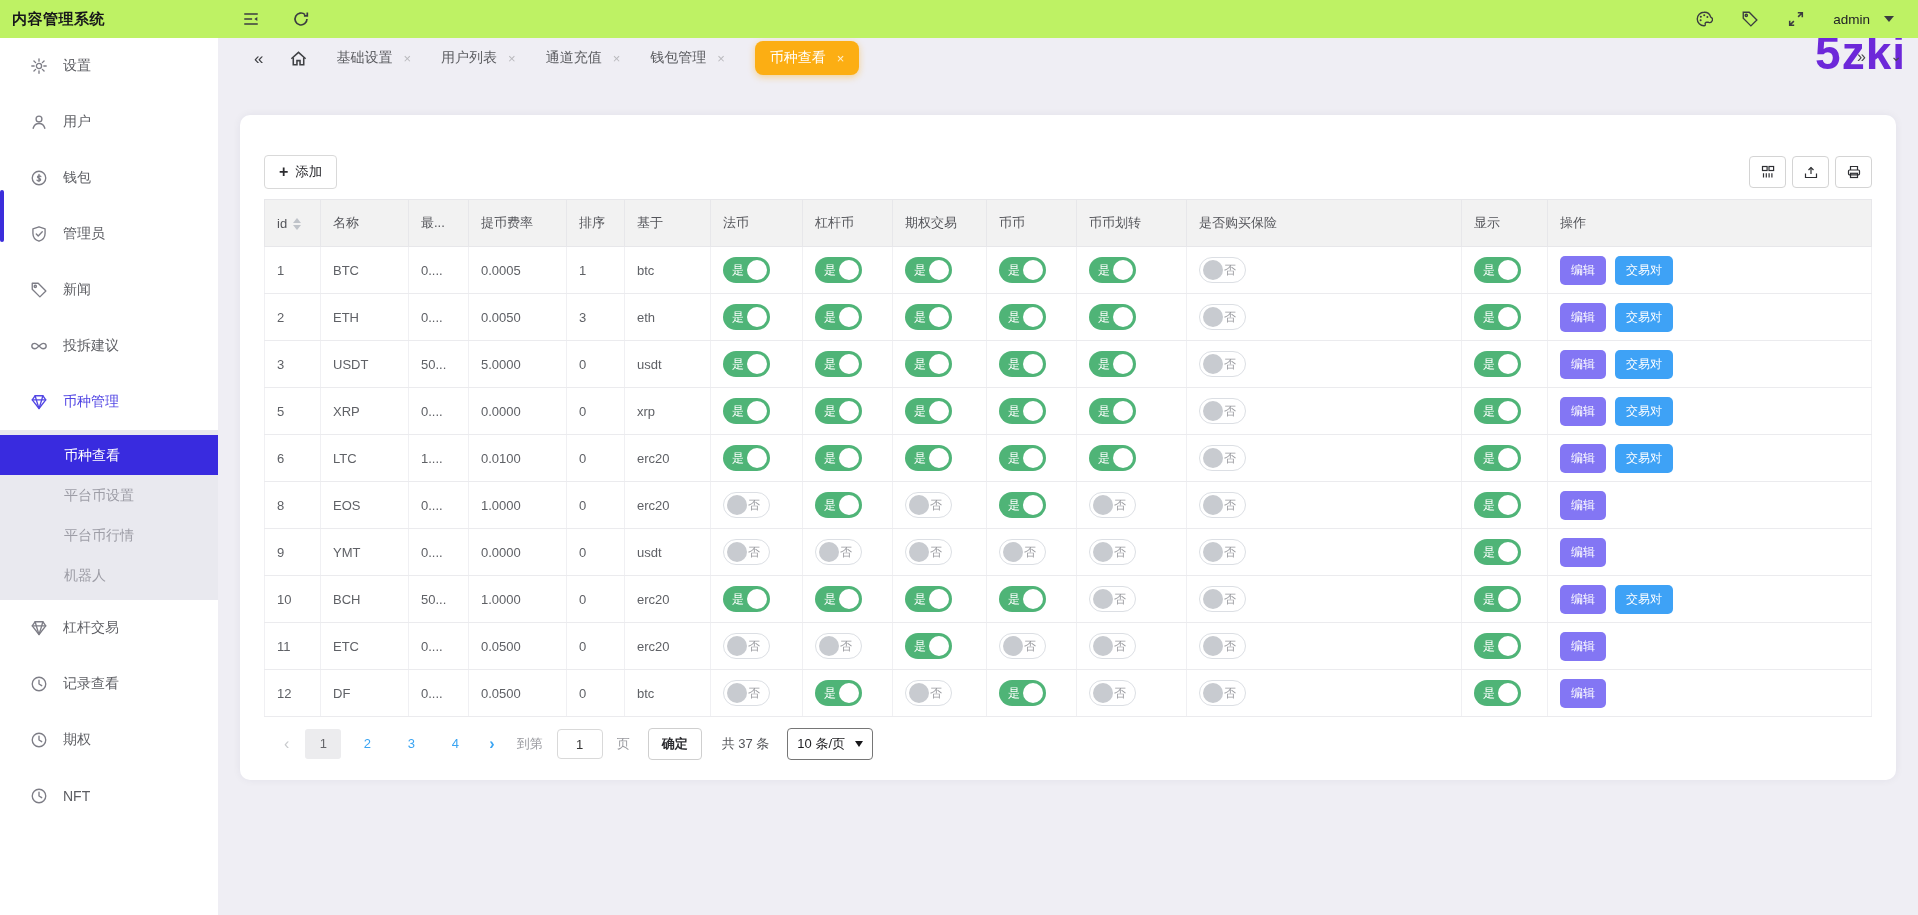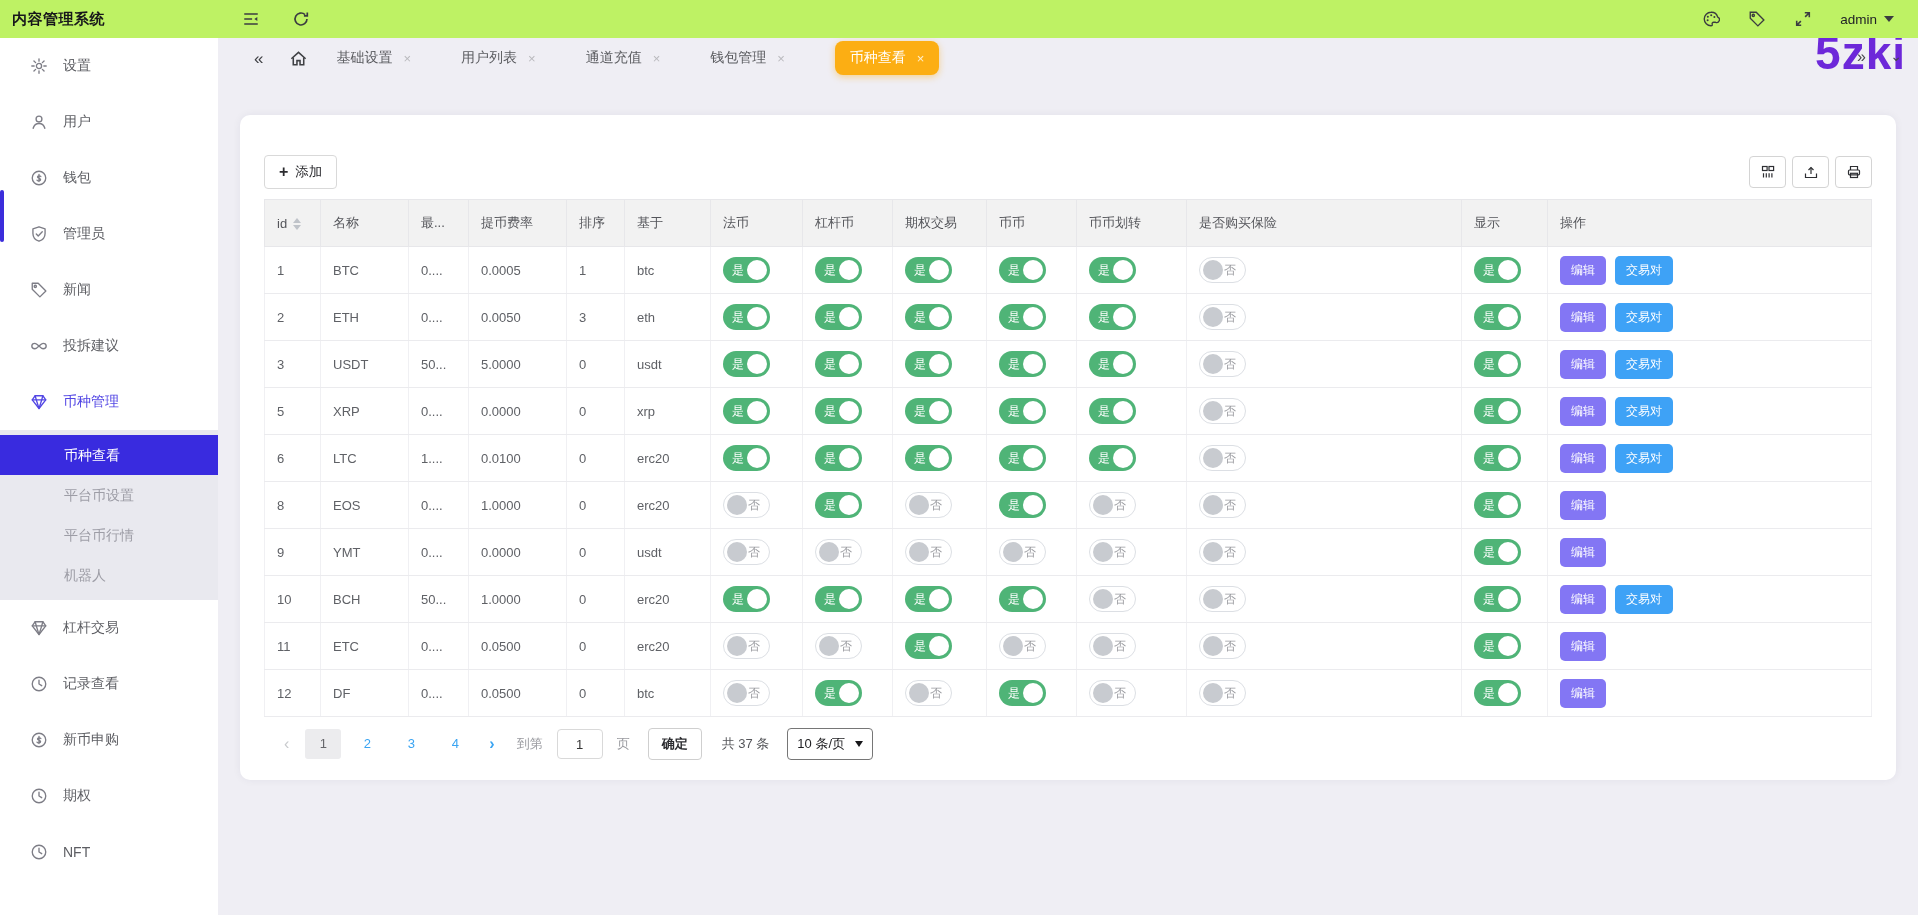--- a/index.html
+++ b/index.html
@@ -6,21 +6,21 @@
   html,body { width:1918px; height:915px; overflow:hidden; }
   body { background:#efeef4; font-family:"Liberation Sans","DejaVu Sans",sans-serif; font-size:13px; color:#5f6166; position:relative; }
 
   
   .topbar { position:absolute; top:0; left:0; width:1918px; height:38px; background:#bef264; display:flex; align-items:center; z-index:6; }
   .brand { width:218px; padding-left:12px; font-size:15px; font-weight:bold; color:#17171b; letter-spacing:0.5px; }
   .tb-left { display:flex; align-items:center; gap:32px; margin-left:24px; }
   .tb-right { margin-left:auto; display:flex; align-items:center; gap:28px; padding-right:24px; }
   .tb-ic { width:18px; height:18px; color:#3b3c40; display:inline-flex; cursor:pointer; }
   .tb-ic svg { width:100%; height:100%; }
-  .admin-box { display:flex; align-items:center; gap:7px; color:#212226; font-size:13.5px; cursor:pointer; }
+  .admin-box { display:flex; align-items:center; gap:14px; color:#212226; font-size:13.5px; cursor:pointer; }
   .caret { width:0; height:0; border-left:5px solid transparent; border-right:5px solid transparent; border-top:6px solid #3b3c40; display:inline-block; }
 
   
   .sidebar { position:absolute; top:38px; left:0; width:218px; bottom:0; background:#fff; z-index:5; }
   .accent-strip { position:absolute; left:0; top:152px; width:4px; height:52px; background:#3b2ddb; border-radius:2px; }
   .menu-item { height:56px; display:flex; align-items:center; gap:15px; padding-left:30px; font-size:14px; color:#5d5e63; cursor:pointer; }
   .menu-item .m-ic { width:18px; height:18px; color:#7d7d86; display:inline-flex; }
   .menu-item .m-ic svg { width:100%; height:100%; }
   .menu-item.active-parent { color:#5246e4; }
   .menu-item.active-parent .m-ic { color:#5246e4; }
@@ -221,29 +221,20 @@
             <circle cx="8" cy="8" r="6"></circle>
             <path d="M8 4.6V8l2.4 1.5"></path>
           </svg>
         </span>
         <span>记录查看</span>
       </div>
       <div class="menu-item">
         <span class="m-ic">
           <svg viewBox="0 0 16 16" fill="none" stroke="currentColor" stroke-width="1.2" stroke-linecap="round" stroke-linejoin="round">
             <circle cx="8" cy="8" r="6"></circle>
-            <path d="M6.3 10c.3.8 3.1.9 3.1-.6 0-1.4-2.7-.9-2.7-2.3 0-1.3 2.4-1.3 2.9-.4M8 4.8v6.4"></path>
-          </svg>
-        </span>
-        <span>新币申购</span>
-      </div>
-      <div class="menu-item">
-        <span class="m-ic">
-          <svg viewBox="0 0 16 16" fill="none" stroke="currentColor" stroke-width="1.2" stroke-linecap="round" stroke-linejoin="round">
-            <circle cx="8" cy="8" r="6"></circle>
             <path d="M8 4.6V8l2.4 1.5"></path>
           </svg>
         </span>
         <span>期权</span>
       </div>
       <div class="menu-item">
         <span class="m-ic">
           <svg viewBox="0 0 16 16" fill="none" stroke="currentColor" stroke-width="1.2" stroke-linecap="round" stroke-linejoin="round">
             <circle cx="8" cy="8" r="6"></circle>
             <path d="M8 4.6V8l2.4 1.5"></path>
@@ -258,21 +249,21 @@
   <div class="watermark">5zki</div>
 
   <div class="tabbar">
     <span class="tab-nav-ic">«</span>
     <span class="home-ic">
       <svg viewBox="0 0 16 16" fill="none" stroke="currentColor" stroke-width="1.3">
           <path d="M2 8.2L8 2.8l6 5.4"></path>
           <path d="M3.6 7.2v6h3.1v-3.4h2.6v3.4h3.1v-6"></path>
         </svg>
     </span>
-    <span id="tabs-root" style="display:inline-flex;align-items:center;gap:20px;">
+    <span id="tabs-root" style="display:inline-flex;align-items:center;">
         <span class="tab">
           <span>基础设置</span>
           <span class="tab-x">×</span>
         </span>
         <span class="tab">
           <span>用户列表</span>
           <span class="tab-x">×</span>
         </span>
         <span class="tab">
           <span>通道充值</span>

